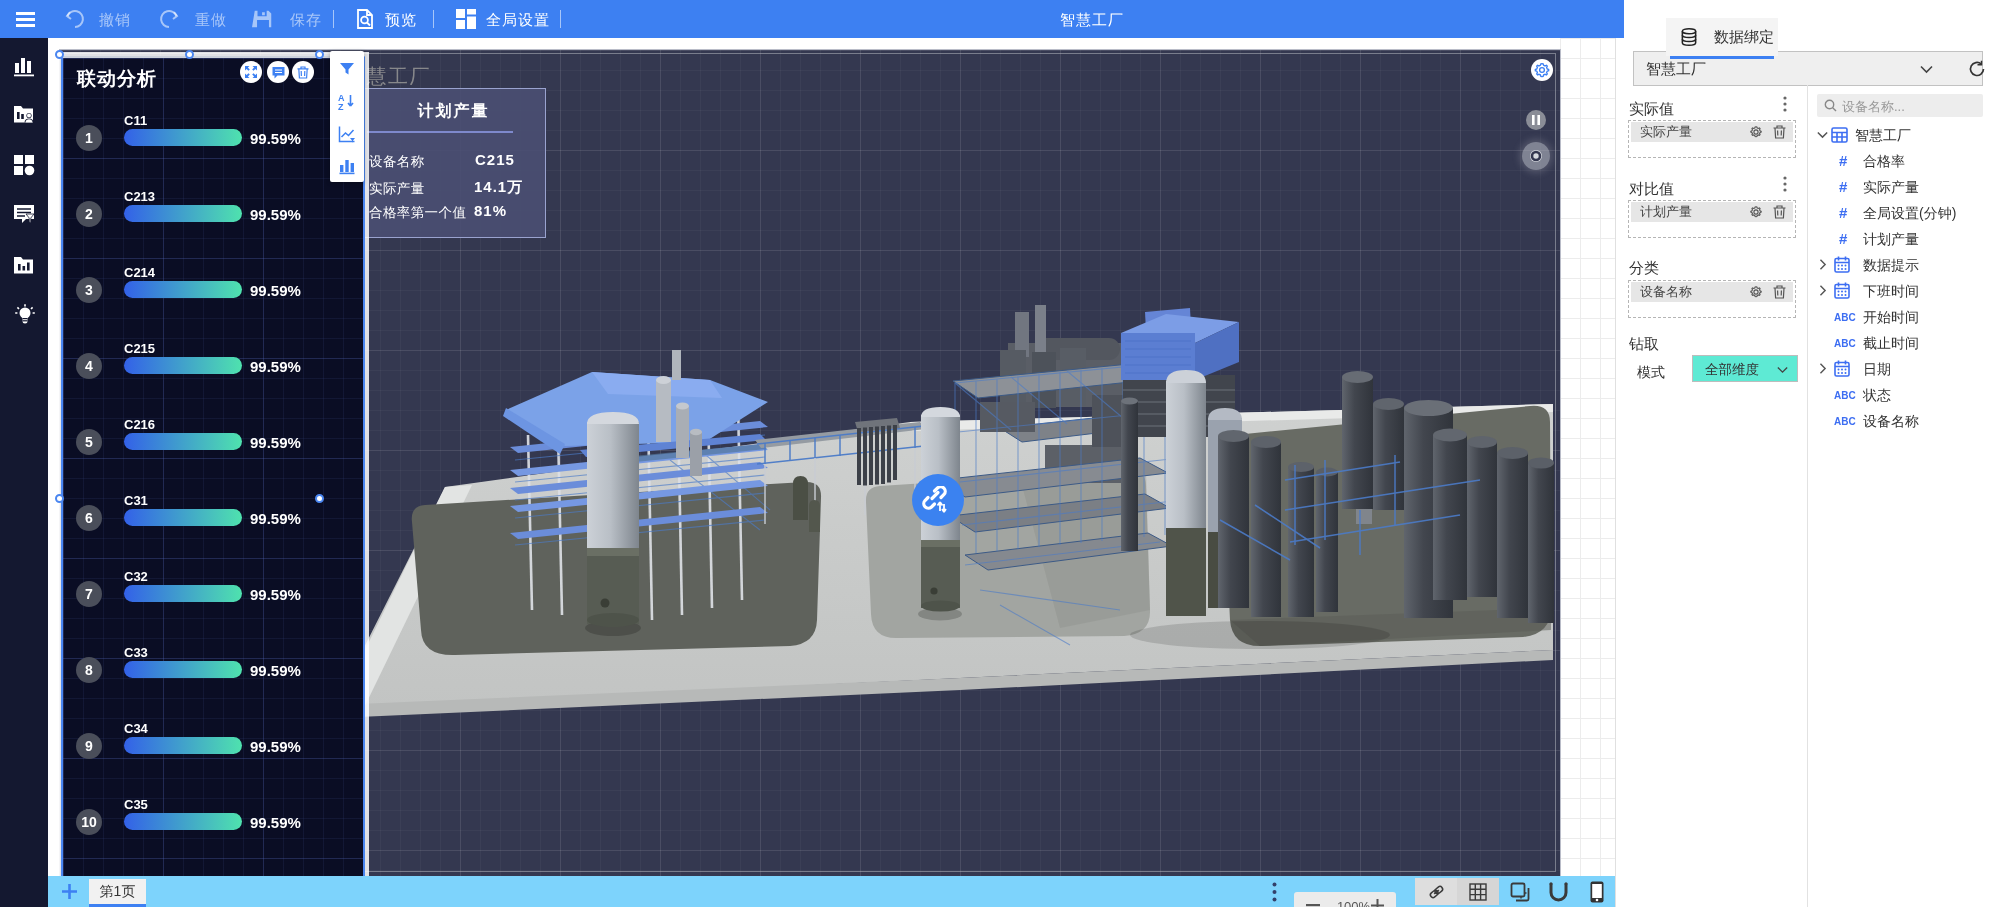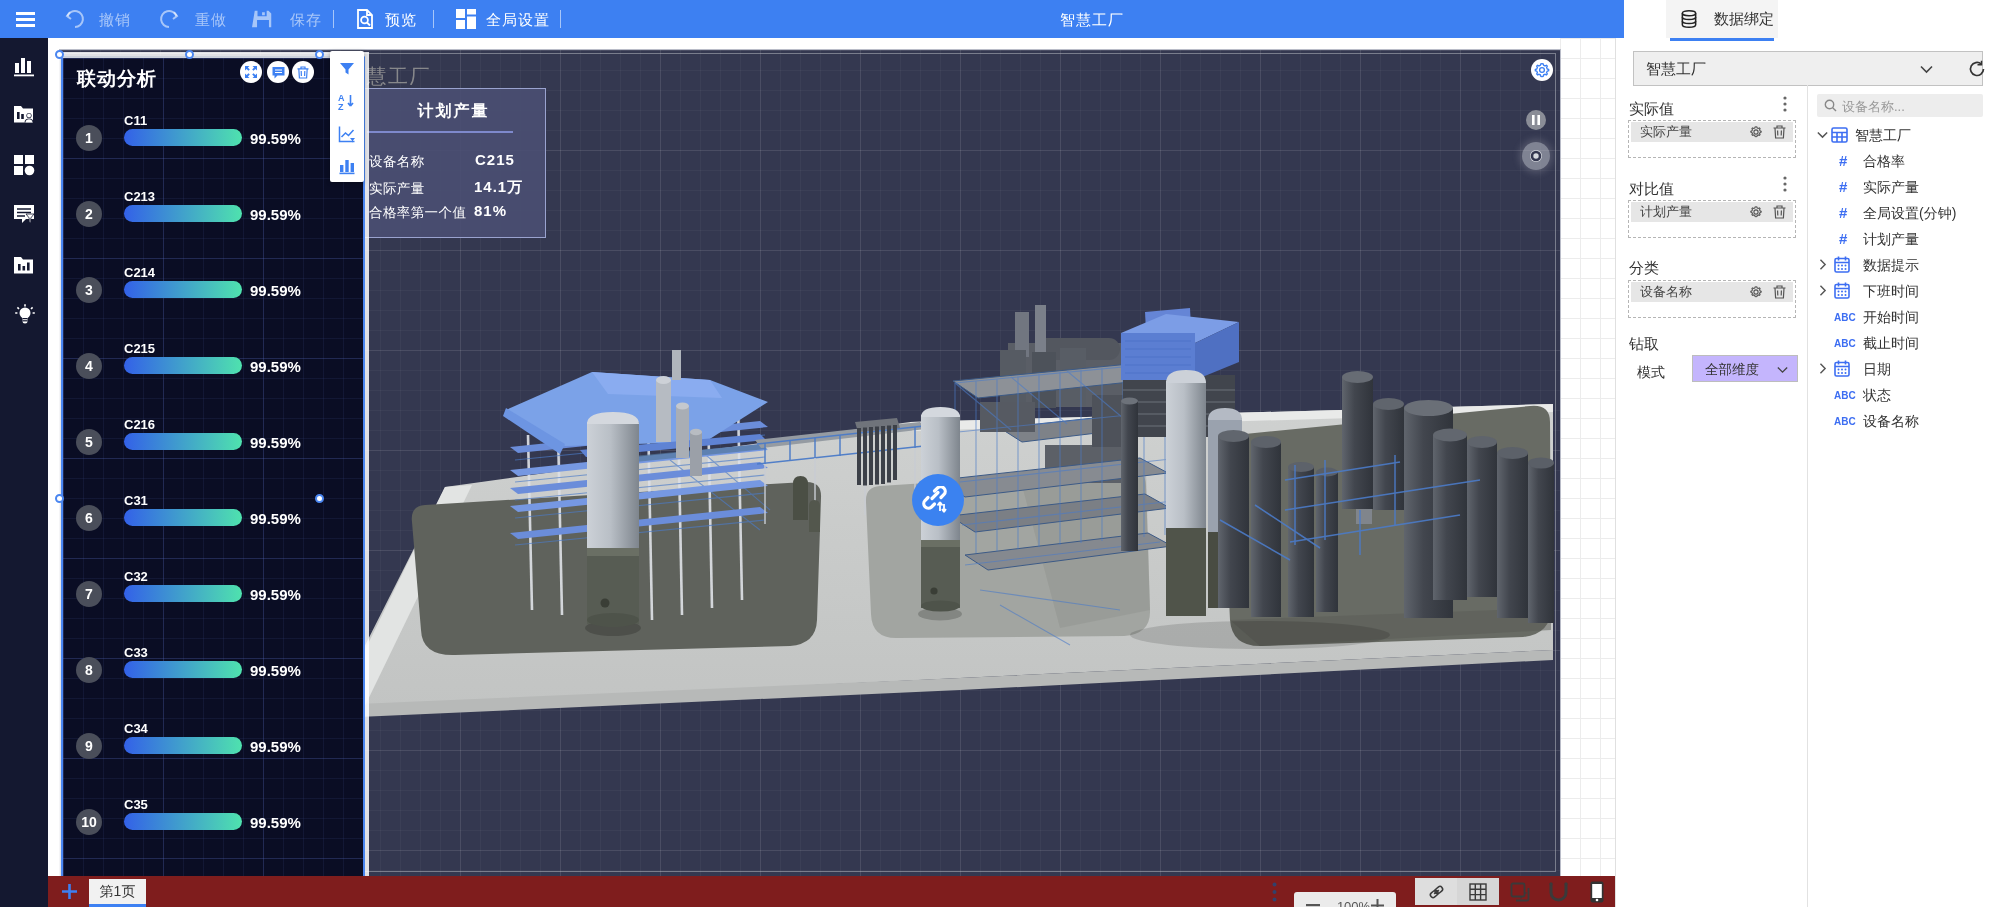--- a/index.html
+++ b/index.html
@@ -55,21 +55,21 @@
 #rp{position:absolute;left:1615px;top:38px;width:380px;height:869px;background:#fff;border-left:1px solid #e0e0e0;z-index:45;}
 #rp .lbl{position:absolute;left:13px;font-size:15px;color:#333;}
 .dashed{position:absolute;left:12px;width:168px;height:38px;border:1px dashed #b5b5b5;}
 .chip{position:absolute;left:2px;top:1px;width:162px;height:20px;background:#e6e6e6;font-size:13px;color:#444;line-height:20px;padding-left:9px;}
 .trow{position:absolute;left:197px;width:183px;height:26px;font-size:14px;color:#333;}
 .trow span{position:absolute;top:5px;}
 .trow .tch,.trow .tic{position:absolute;}
 .thash{position:absolute;left:26px;top:4px;color:#3d6ef2;font-size:15px;}
 .tabc{position:absolute;left:21px;top:8px;color:#3d6ef2;font-size:10px;letter-spacing:0;}
 
-#bb{position:absolute;left:48px;top:876px;width:1567px;height:31px;background:#7f1d1d;z-index:30;text-decoration:underline;}
+#bb{position:absolute;left:48px;top:876px;width:1567px;height:31px;background:#7dd3fc;z-index:30;text-decoration:underline;}
 </style>
 </head>
 <body>
 
 <div id="topbar">
   <svg class="abs" style="left:16px;top:12px" width="19" height="15">
       <g fill="#fff">
         <rect width="19" height="3"></rect>
         <rect y="6" width="19" height="3"></rect>
         <rect y="12" width="19" height="3"></rect>
@@ -104,21 +104,21 @@
       <rect x="1" y="12" width="9" height="9"></rect>
       <rect x="12" y="8.5" width="9" height="12.5"></rect>
     </svg>
   <div class="tbtxt" style="left:486px">全局设置</div>
   <div class="sep" style="left:560px"></div>
   <div class="tbtxt" style="left:1060px">智慧工厂</div>
   <svg class="abs" style="left:1627px;top:6px" width="26" height="26" viewBox="0 0 24 24" fill="none" stroke="#fff" stroke-width="1.7">
       <path d="M12 2.5 l1.7 0.3 0.8 2.2 2.1 0.9 2.1-1 1.2 1.4-1 2.1 0.9 2.1 2.2 0.8 0 1.7-2.2 0.8-0.9 2.1 1 2.1-1.2 1.4-2.1-1-2.1 0.9-0.8 2.2-1.7 0.3-1.7-0.3-0.8-2.2-2.1-0.9-2.1 1-1.2-1.4 1-2.1-0.9-2.1-2.2-0.8 0-1.7 2.2-0.8 0.9-2.1-1-2.1 1.2-1.4 2.1 1 2.1-0.9 0.8-2.2 z" transform="scale(0.95) translate(0.6,0.6)"></path>
       <circle cx="12" cy="12" r="3.6"></circle>
     </svg>
-  <div class="abs" style="left:1666px;top:0;width:112px;height:38px;background:#f4f4f4;">
+  <div class="abs" style="left:1666px;top:18px;width:112px;height:38px;background:#f4f4f4;">
     <svg class="abs" style="left:13px;top:7px" width="20" height="24" viewBox="0 0 24 24" fill="none" stroke="#222" stroke-width="1.8">
         <ellipse cx="12" cy="5" rx="8" ry="3"></ellipse>
         <path d="M4 5 v14 c0 1.7 3.6 3 8 3 s8-1.3 8-3 V5" fill="none"></path>
         <path d="M4 9.7 c0 1.7 3.6 3 8 3 s8-1.3 8-3 M4 14.4 c0 1.7 3.6 3 8 3 s8-1.3 8-3" fill="none"></path>
       </svg>
     <div style="position:absolute;left:48px;top:10px;font-size:15px;color:#333;">数据绑定</div>
     <div style="position:absolute;left:4px;top:38px;width:104px;height:3px;background:#3d80f2;"></div>
   </div>
   <svg class="abs" style="left:1789px;top:10px" width="19" height="19" viewBox="0 0 19 19" fill="none" stroke="#fff" stroke-width="1.8">
       <rect x="1" y="1" width="17" height="17" rx="2.5"></rect>
@@ -548,21 +548,21 @@
   <div class="dashed" style="top:242px">
       <div class="chip">设备名称<svg style="position:absolute;right:30px;top:3px" width="14" height="14" viewBox="0 0 20 20" fill="none" stroke="#555" stroke-width="1.6">
           <circle cx="10" cy="10" r="3"></circle>
           <path d="M10 2.5 l1.2 0.2 0.6 1.6 1.6 0.7 1.5-0.7 0.9 1 -0.7 1.5 0.7 1.6 1.6 0.6 0 1.2 -1.6 0.6 -0.7 1.6 0.7 1.5 -0.9 1 -1.5-0.7 -1.6 0.7 -0.6 1.6 -1.2 0.2 -1.2-0.2 -0.6-1.6 -1.6-0.7 -1.5 0.7 -0.9-1 0.7-1.5 -0.7-1.6 -1.6-0.6 0-1.2 1.6-0.6 0.7-1.6 -0.7-1.5 0.9-1 1.5 0.7 1.6-0.7 0.6-1.6 z"></path>
         </svg><svg style="position:absolute;right:7px;top:3px" width="13" height="14" viewBox="0 0 13 14" fill="none" stroke="#555" stroke-width="1.2">
           <path d="M0.5 3 h12 M4 3 V1 h5 v2 M2 3 l0.6 10 h7.8 L11 3 M4.6 5.5 l0.2 5 M8.4 5.5 l-0.2 5"></path>
         </svg></div>
     </div>
   <div class="lbl" style="top:297px">钻取</div>
   <div class="lbl" style="left:21px;top:326px;font-size:14px;">模式</div>
-  <div style="position:absolute;left:76px;top:317px;width:106px;height:27px;background:#c4b5fd;border:1px solid #bdbdbd;">
+  <div style="position:absolute;left:76px;top:317px;width:106px;height:27px;background:#5eead4;border:1px solid #bdbdbd;">
     <div style="position:absolute;left:12px;top:5px;font-size:13.5px;color:#333;">全部维度</div>
     <svg style="position:absolute;right:9px;top:10px" width="11" height="8" viewBox="0 0 13 9" fill="none" stroke="#444" stroke-width="1.6">
         <path d="M1 1.5 l5.5 5.5 L12 1.5"></path>
       </svg>
   </div>
   <div style="position:absolute;left:191px;top:47px;width:1px;height:822px;background:#e2e2e2;"></div>
   <div style="position:absolute;left:201px;top:56px;width:166px;height:23px;background:#ededed;border-radius:2px;">
     <svg style="position:absolute;left:7px;top:5px" width="13" height="13" viewBox="0 0 13 13" fill="none" stroke="#888" stroke-width="1.4">
         <circle cx="5.5" cy="5.5" r="4.2"></circle>
         <path d="M8.7 8.7 L12 12"></path>

